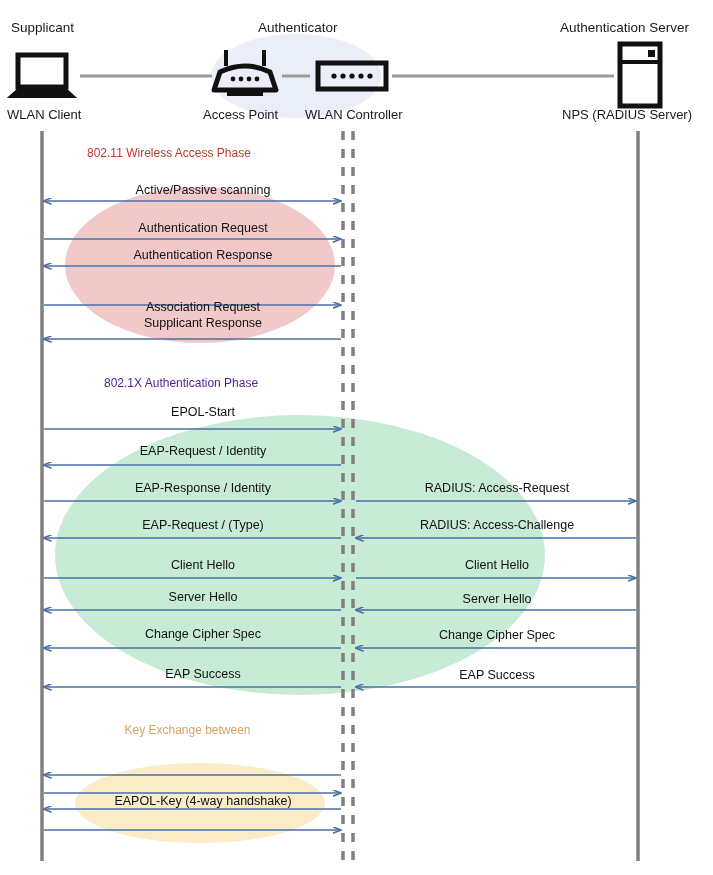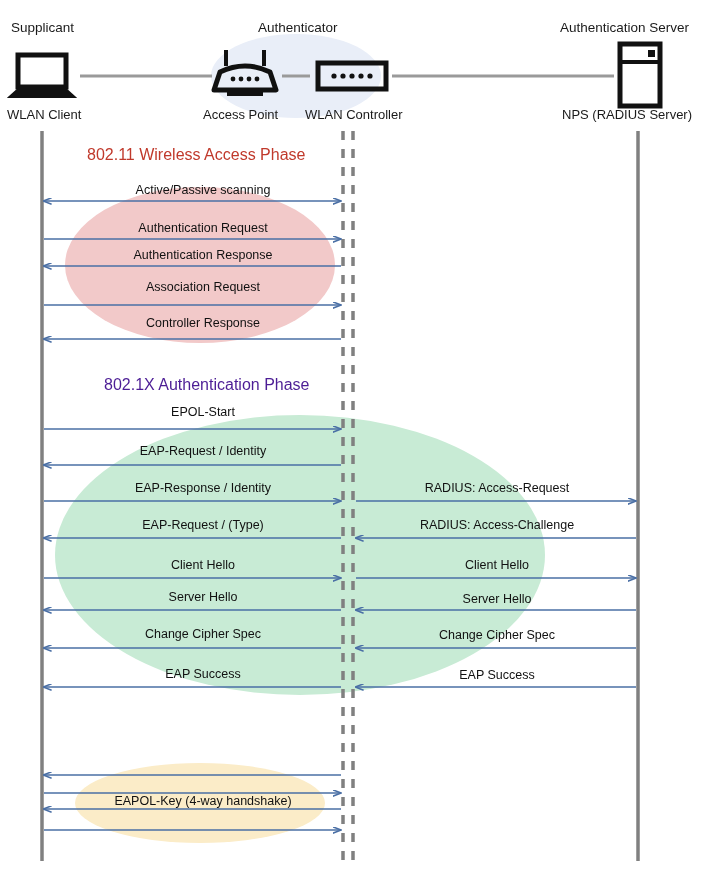--- a/index.html
+++ b/index.html
@@ -2,21 +2,21 @@
 <html><head>
 <meta charset="utf-8">
 <style>
   html,body{margin:0;padding:0;background:#ffffff;}
   body{width:713px;height:875px;overflow:hidden;
        font-family:"Liberation Sans","DejaVu Sans",sans-serif;color:#1a1a1a;}
   #canvas{position:relative;width:667px;height:875px;}
   svg#diagram{position:absolute;left:0;top:0;width:713px;height:875px;}
   .hdr-label{position:absolute;font-size:13.5px;color:#1a1a1a;white-space:nowrap;}
   .role-label{position:absolute;font-size:13px;color:#1a1a1a;white-space:nowrap;}
-  .phase-label{position:absolute;font-size:16px;white-space:nowrap;text-align:center;}
+  .phase-label{position:absolute;font-size:12px;white-space:nowrap;text-align:center;}
   .msg-label{position:absolute;font-size:12.5px;color:#111;white-space:nowrap;
              text-align:center;transform:translateX(-50%);}
   .phase-multi{line-height:18px;}
 </style>
 </head>
 <body>
 
 <div id="canvas">
 
   <svg id="diagram" viewBox="0 0 713 875">
@@ -107,27 +107,28 @@
   <div class="hdr-label" style="left:560px;top:20px;">Authentication Server</div>
 
   <div class="role-label" style="left:7px;top:107px;">WLAN Client</div>
   <div class="role-label" style="left:203px;top:107px;">Access Point</div>
   <div class="role-label" style="left:305px;top:107px;">WLAN Controller</div>
   <div class="role-label" style="left:562px;top:107px;">NPS (RADIUS Server)</div>
 
   <div class="phase-label" style="left:87px;top:146px;color:#c0392b;">802.11 Wireless Access Phase</div>
   <div class="phase-label" style="left:104px;top:376px;color:#4c1d95;">802.1X Authentication Phase</div>
   <div class="phase-label phase-multi" style="left:100px;top:721px;color:#d9a066;width:175px;">
+    <div>Key Exchange between</div>
   </div>
 
   <div class="msg-label" style="left:203px;top:183px;">Active/Passive scanning</div>
   <div class="msg-label" style="left:203px;top:221px;">Authentication Request</div>
   <div class="msg-label" style="left:203px;top:248px;">Authentication Response</div>
-  <div class="msg-label" style="left:203px;top:280px;">Association Request</div>
-  <div class="msg-label" style="left:203px;top:316px;">Controller Response</div>
+  <div class="msg-label" style="left:203px;top:300px;">Association Request</div>
+  <div class="msg-label" style="left:203px;top:316px;">Supplicant Response</div>
 
   <div class="msg-label" style="left:203px;top:405px;">EPOL-Start</div>
   <div class="msg-label" style="left:203px;top:444px;">EAP-Request / Identity</div>
   <div class="msg-label" style="left:203px;top:481px;text-align:right;">EAP-Response / Identity</div>
   <div class="msg-label" style="left:203px;top:518px;">EAP-Request / (Type)</div>
   <div class="msg-label" style="left:203px;top:558px;">Client Hello</div>
   <div class="msg-label" style="left:203px;top:590px;">Server Hello</div>
   <div class="msg-label" style="left:203px;top:627px;">Change Cipher Spec</div>
   <div class="msg-label" style="left:203px;top:667px;">EAP Success</div>
 

